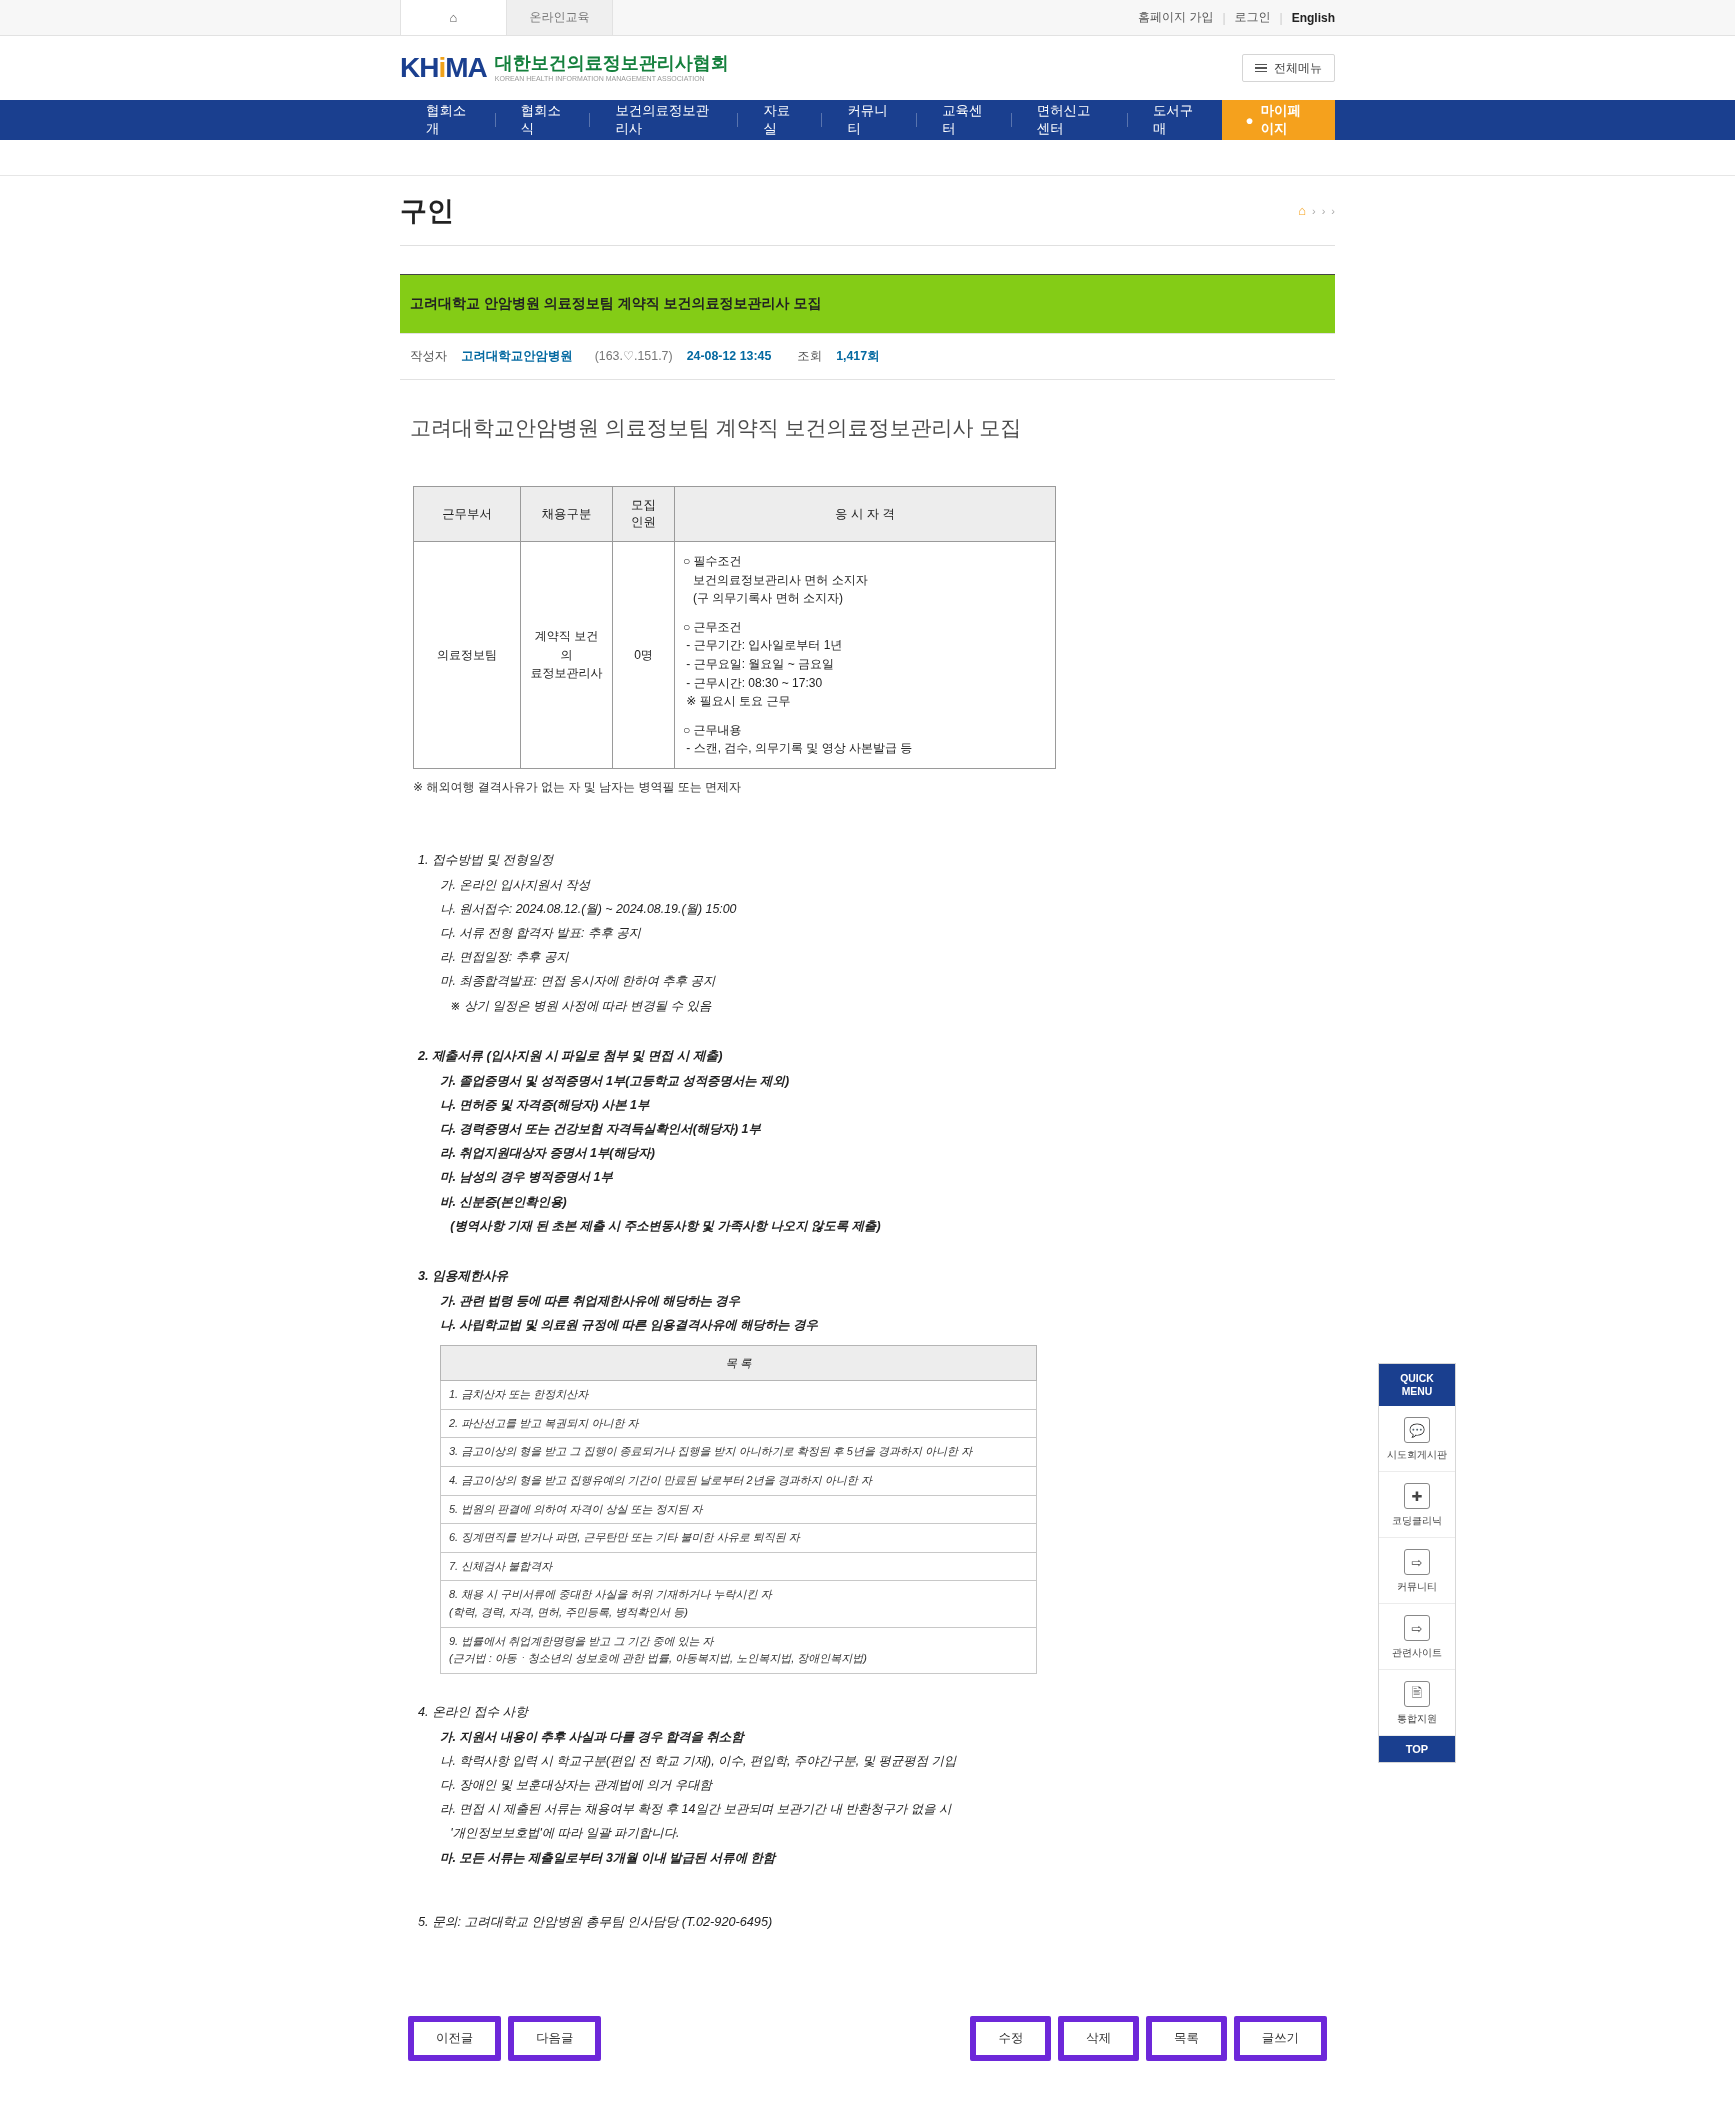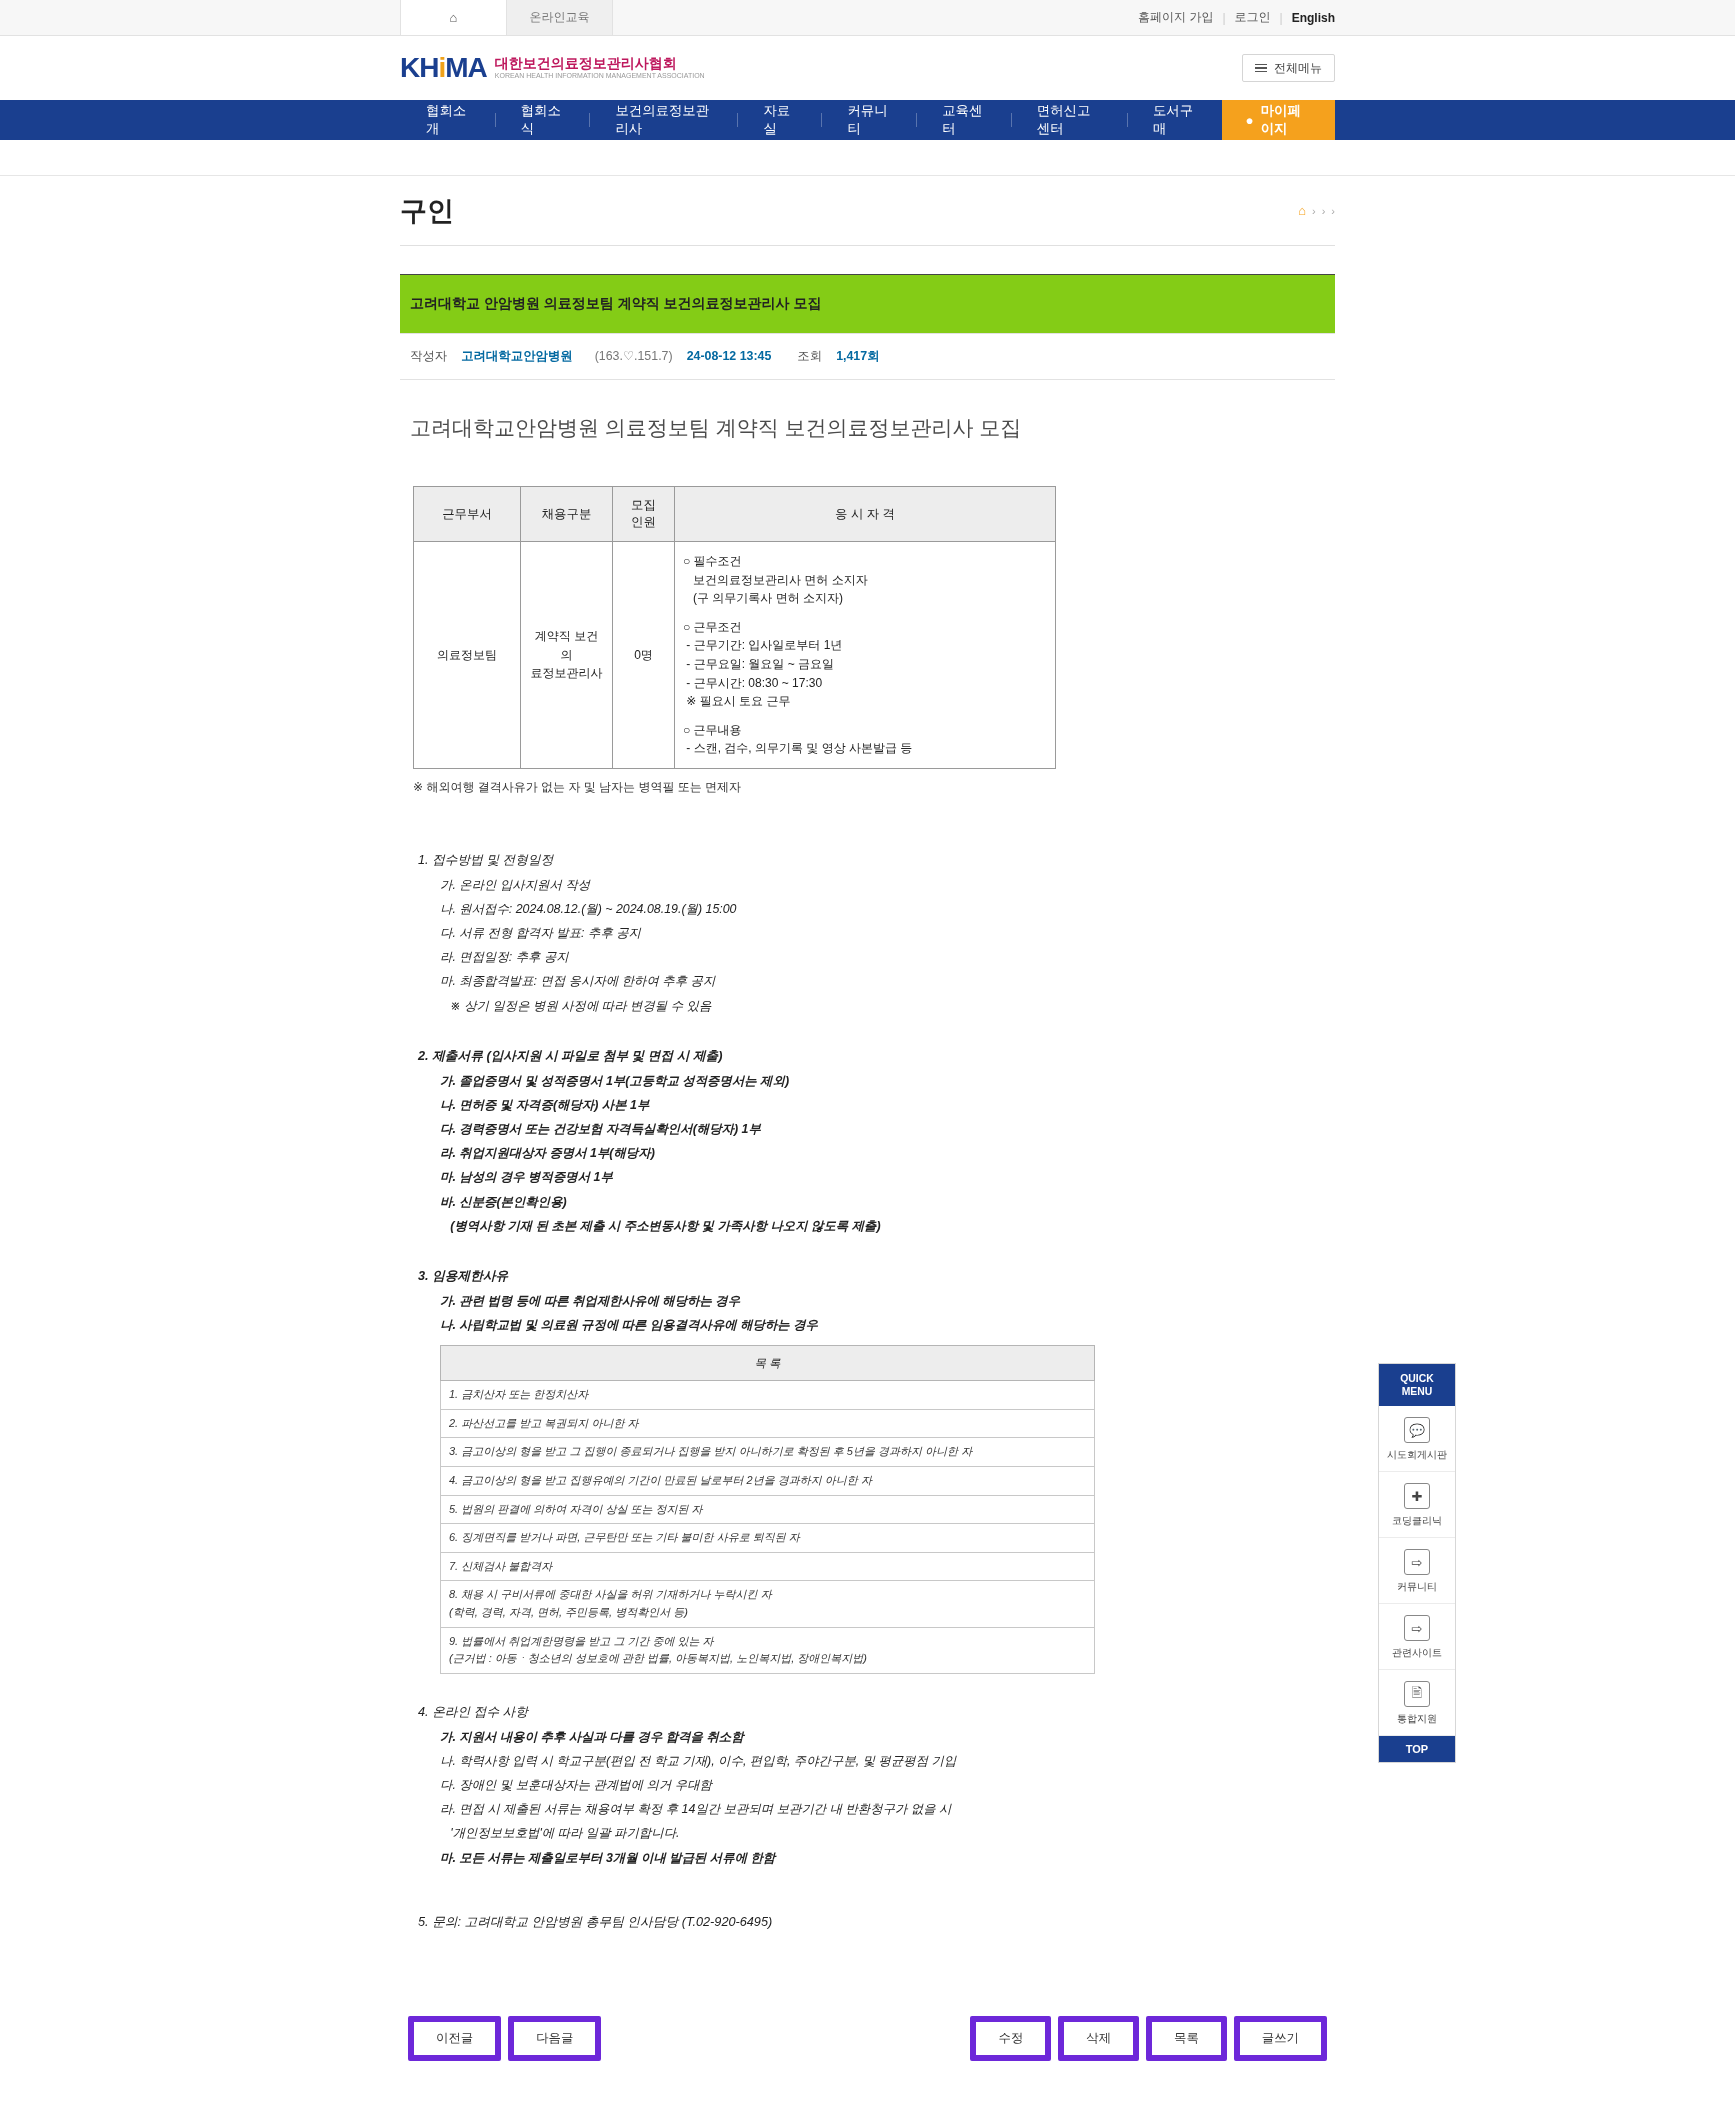--- a/index.html
+++ b/index.html
@@ -53,21 +53,21 @@
   }
   .logo-wrap { display: flex; align-items: center; gap: 8px; }
   .logo-mark {
     font-size: 28px; font-weight: bold; letter-spacing: -1px;
     color: #1a3f8f;
     position: relative;
     font-family: "Liberation Sans", sans-serif;
   }
   .logo-mark .orange { color: #f0a21a; }
   .logo-text { line-height: 1.2; }
-  .logo-text .kr { font-size: 14px; font-weight: bold; color: #be185d; }
+  .logo-text .kr { font-size: 18px; font-weight: bold; color: #15803d; }
   .logo-text .en { font-size: 7px; color: #999; letter-spacing: 0px; }
   .allmenu-btn {
     border: 1px solid #d5d5d5; background: #fff;
     height: 28px; padding: 0 12px;
     display: flex; align-items: center; gap: 7px;
     font-size: 12px; color: #444; border-radius: 2px;
   }
   .burger { display: inline-flex; flex-direction: column; gap: 2px; }
   .burger i { display: block; width: 12px; height: 1.5px; background: #555; }
 
@@ -150,21 +150,21 @@
   
   .sections { margin-top: 52px; padding-left: 8px; font-size: 12.4px; color: #222; line-height: 1.95; font-style: italic; }
   .sec { margin-bottom: 26px; }
   .sec > .sec-title { font-size: 12.7px; color: #222; }
   .sec ul { list-style: none; margin: 0; padding: 0 0 0 22px; }
   .sec li { font-size: 12.4px; }
   .b { font-weight: bold; }
 
   
   table.rest {
-    border-collapse: collapse; margin: 8px 0 12px 22px; width: 655px;
+    border-collapse: collapse; margin: 8px 0 12px 22px; width: 597px;
     font-size: 11px;
   }
   table.rest th {
     background: #ededed; border: 1px solid #b5b5b5; padding: 6px;
     font-weight: normal; color: #222; font-size: 11.4px;
   }
   table.rest td {
     border: 1px solid #c8c8c8; padding: 5px 8px; color: #333; line-height: 1.6;
   }
 

